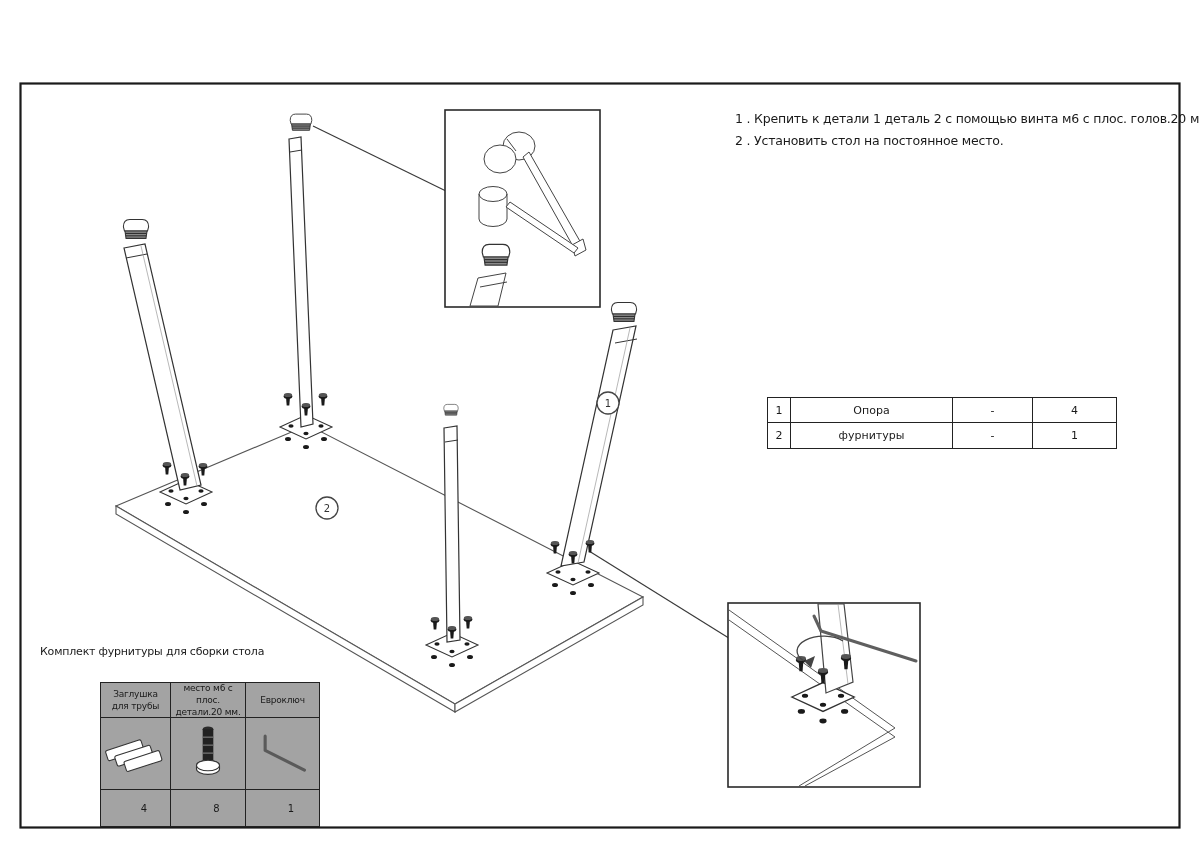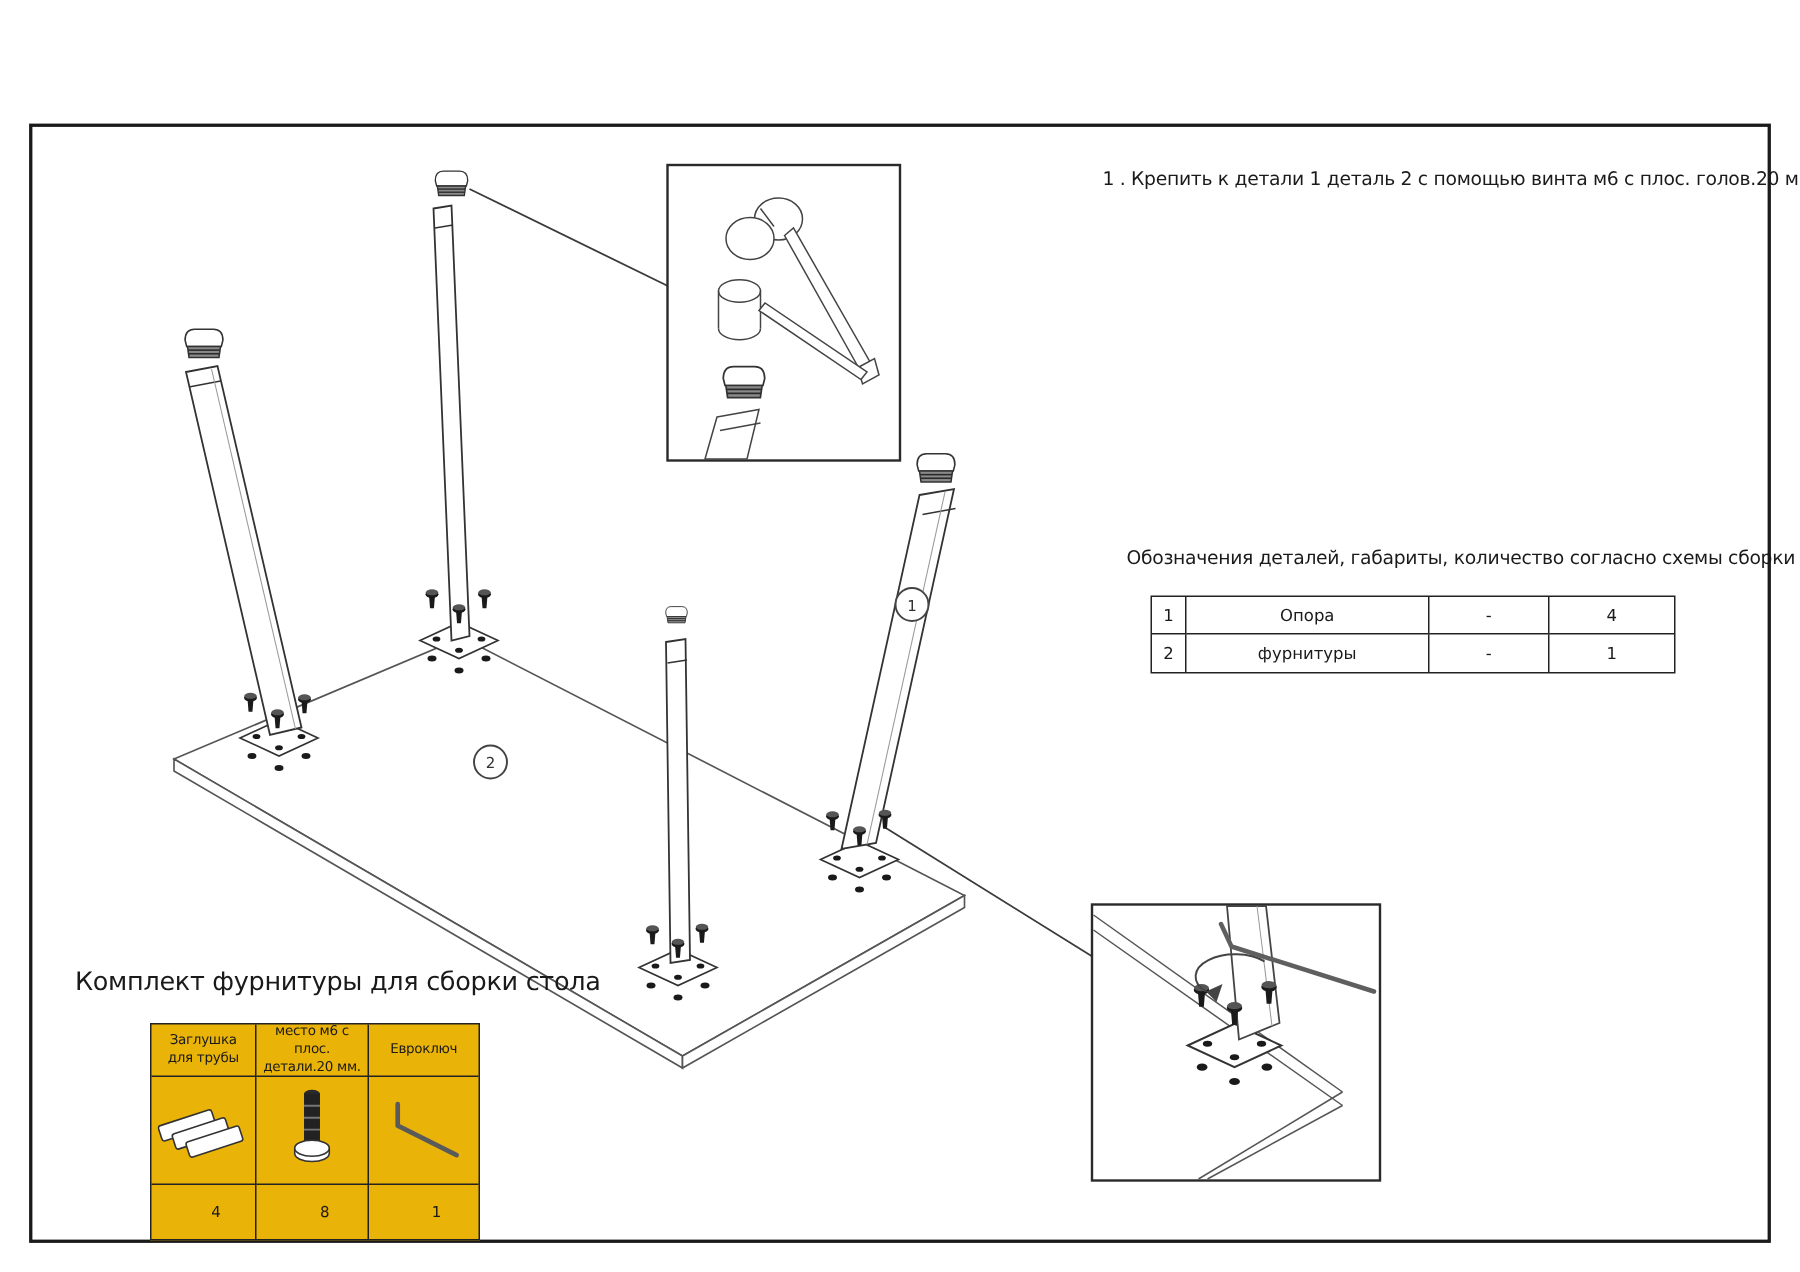--- a/index.html
+++ b/index.html
@@ -10,25 +10,25 @@
         line-height:22px;letter-spacing:-0.2px;white-space:nowrap;}
   .parts-heading{position:absolute;left:751px;top:364px;width:420px;font-size:12.5px;
         letter-spacing:-0.2px;white-space:nowrap;}
   .parts-table{position:absolute;left:767px;top:397px;display:grid;
         grid-template-columns:23px 162px 80px 83px;grid-auto-rows:25px;
         border:1.6px solid #222;background:#fff;}
   .parts-table .cell{display:flex;align-items:center;justify-content:center;
         font-size:11px;border-right:1.2px solid #222;border-bottom:1.2px solid #222;}
   .parts-table .cell.last-col{border-right:none;}
   .parts-table .cell.last-row{border-bottom:none;}
-  .kit-title{position:absolute;left:50px;top:645px;font-size:17px;letter-spacing:-0.2px;
+  .kit-title{position:absolute;left:40px;top:645px;font-size:11px;letter-spacing:-0.2px;
         white-space:nowrap;}
   .kit-table{position:absolute;left:100px;top:682px;display:grid;
         grid-template-columns:70px 75px 73px;grid-template-rows:35px 72px 36px;
-        border:1.6px solid #222;background:#eab308;}
+        border:1.6px solid #222;background:#a3a3a3;}
   .kit-table .kcell{border-right:1.2px solid #222;border-bottom:1.2px solid #222;
         display:flex;flex-direction:column;align-items:center;justify-content:center;}
   .kit-table .kcell.last-col{border-right:none;}
   .kit-table .kcell.last-row{border-bottom:none;}
   .kit-header{font-size:9px;letter-spacing:-0.2px;line-height:12px;text-align:center;}
   .kit-qty{font-size:10px;width:100%;box-sizing:border-box;padding-left:17px;
         display:flex;align-items:center;}
   .kit-qty-row{justify-content:flex-start;}
 </style>
 </head>
@@ -162,23 +162,23 @@
       </g>
       <g>
         <path d="M 843,641 A 25,14 0 1 0 804,661" fill="none" stroke="#444" stroke-width="1.3"></path>
         <polygon points="804,661 815,656 811,668" fill="#444"></polygon>
       </g>
     </g>
   </svg>
 
   <div class="instructions">
     <div>1 . Крепить к детали 1 деталь 2 с помощью винта м6 с плос. голов.20 мм.</div>
+    <div>2 . Установить стол на постоянное место.</div>
   </div>
 
-  <div class="parts-heading">Обозначения деталей, габариты, количество согласно схемы сборки</div>
   <div class="parts-table">
     <div class="cell">1</div>
     <div class="cell">Опора</div>
     <div class="cell">-</div>
     <div class="cell last-col">4</div>
     <div class="cell last-row">2</div>
     <div class="cell last-row">фурнитуры</div>
     <div class="cell last-row">-</div>
     <div class="cell last-col last-row">1</div>
   </div>

